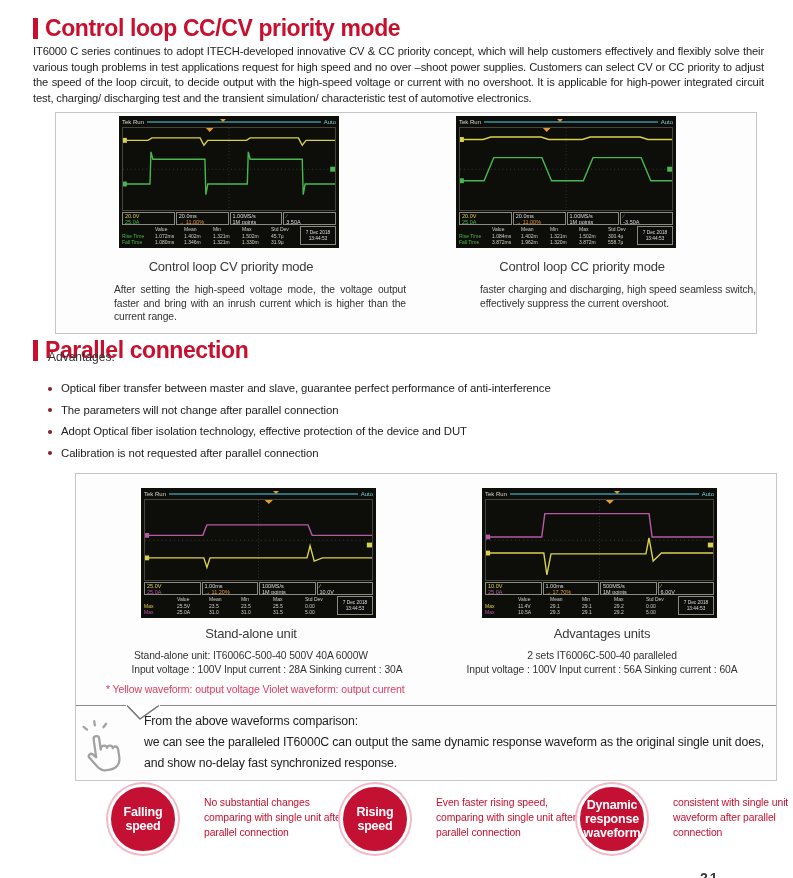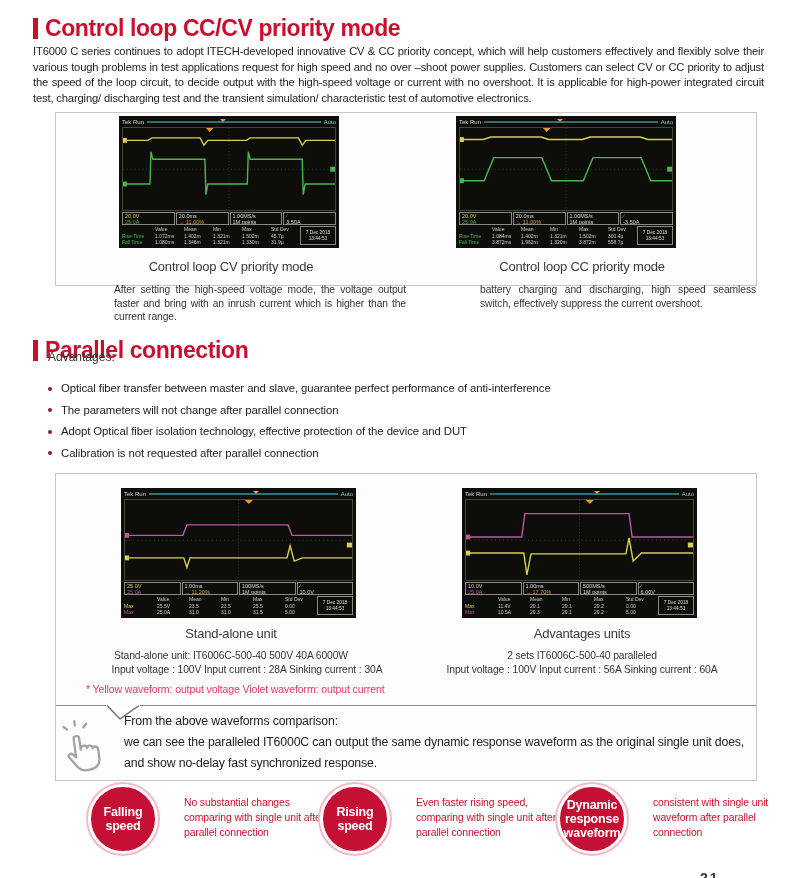--- a/index.html
+++ b/index.html
@@ -10,22 +10,22 @@
   .sec-head { position:absolute; display:flex; align-items:center; gap:7px; }
   .h1pos { left:33px; top:15px; }
   .h2pos { left:33px; top:337px; }
   .redbar { width:5px; height:21px; background:#c8102e; }
   .sec-head h2 { font-size:23px; font-weight:bold; color:#c8102e; letter-spacing:-0.4px; }
 
   .body-text { position:absolute; left:33px; top:44px; width:731px; font-size:11.2px;
     line-height:15.6px; color:#1f1f1f; text-align:justify; letter-spacing:-0.15px; }
 
   .panel { position:absolute; left:55px; width:702px; background:#fdfdfd; border:1px solid #c6c6c6; }
-  .p1 { top:112px; height:174px; }
-  .p2 { top:473px; height:308px; }
+  .p1 { top:112px; height:222px; }
+  .p2 { top:473px; height:308px;margin-left:20px; }
 
   
   .scope { position:absolute; background:#0d0d0a; display:flex; flex-direction:column; padding:1px 0; }
   .sA { left:63px;  top:3px;  width:220px; height:132px; }
   .sB { left:400px; top:3px;  width:220px; height:132px; }
   .sC { left:65px;  top:14px; width:235px; height:130px; }
   .sD { left:406px; top:14px; width:235px; height:130px; }
   .s-top { display:flex; align-items:center; gap:3px; padding:1px 3px 0 3px; height:9px;
     font-size:6px; color:#d8d8d0; }
   .s-line { flex:1; height:2.5px; background:#2e6f7a; position:relative; }
@@ -229,21 +229,21 @@
         <span>1.962m</span>
         <span>1.320m</span>
         <span>3.872m</span>
         <span>558.7μ</span>
       </div>
     </div>
 
     <div class="cap capA">Control loop CV priority mode</div>
     <div class="cap capB">Control loop CC priority mode</div>
     <div class="sdesc descA">After setting the high-speed voltage mode, the voltage output faster and bring with an inrush current which is higher than the current range.</div>
-    <div class="sdesc descB">battery charging and discharging, high speed seamless switch, effectively suppress the current overshoot.</div>
+    <div class="sdesc descB">faster charging and discharging, high speed seamless switch, effectively suppress the current overshoot.</div>
   </div>
 
   <div class="sec-head h2pos">
     <span class="redbar"></span>
     <h2>Parallel connection</h2>
   </div>
   <div class="adv">Advantages:</div>
   <ul class="blist">
     <li>
         <span class="dot"></span>

